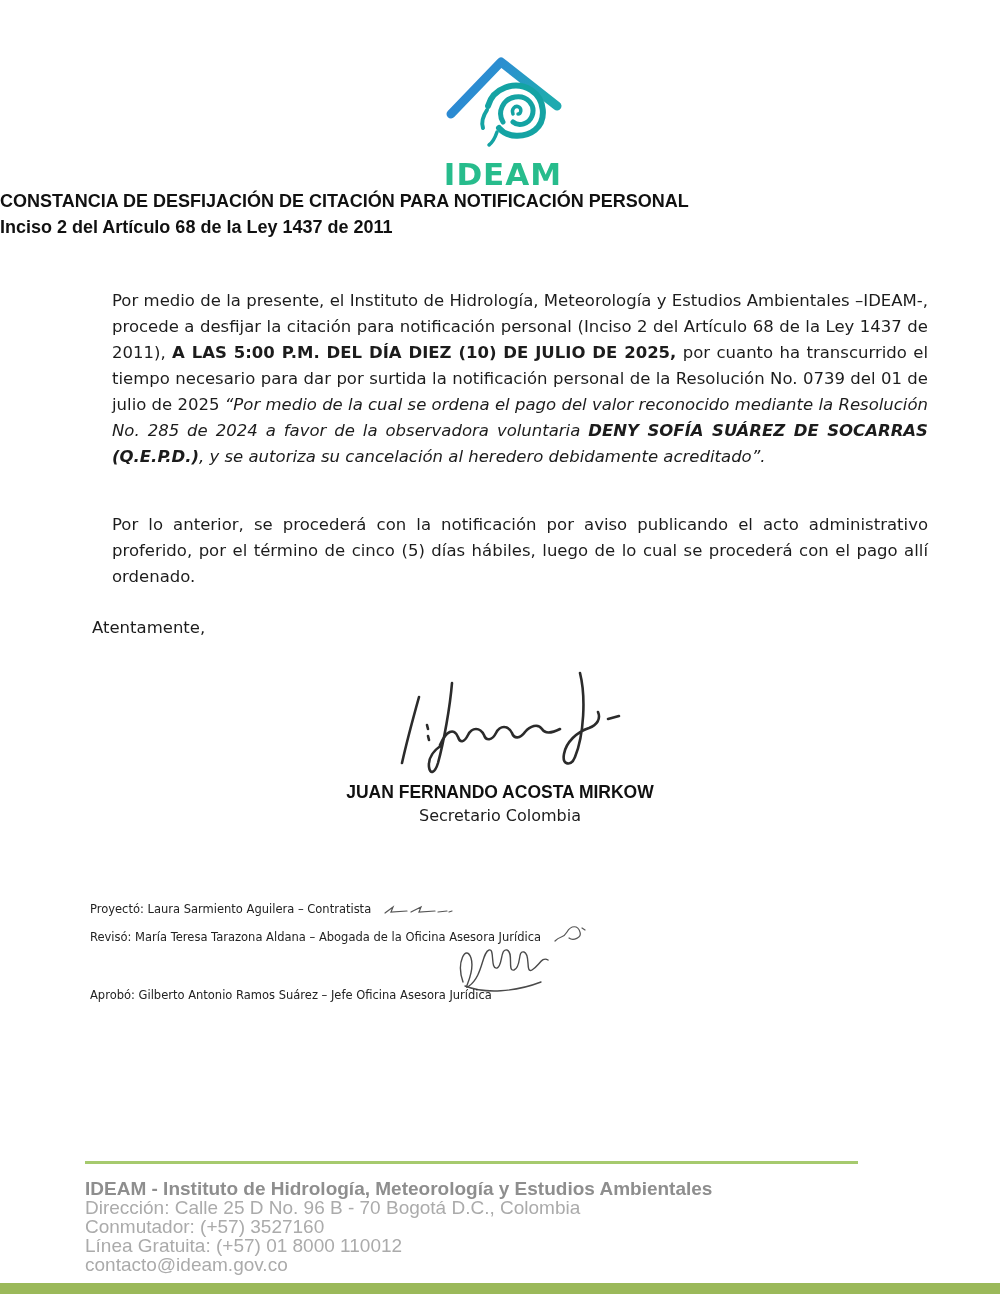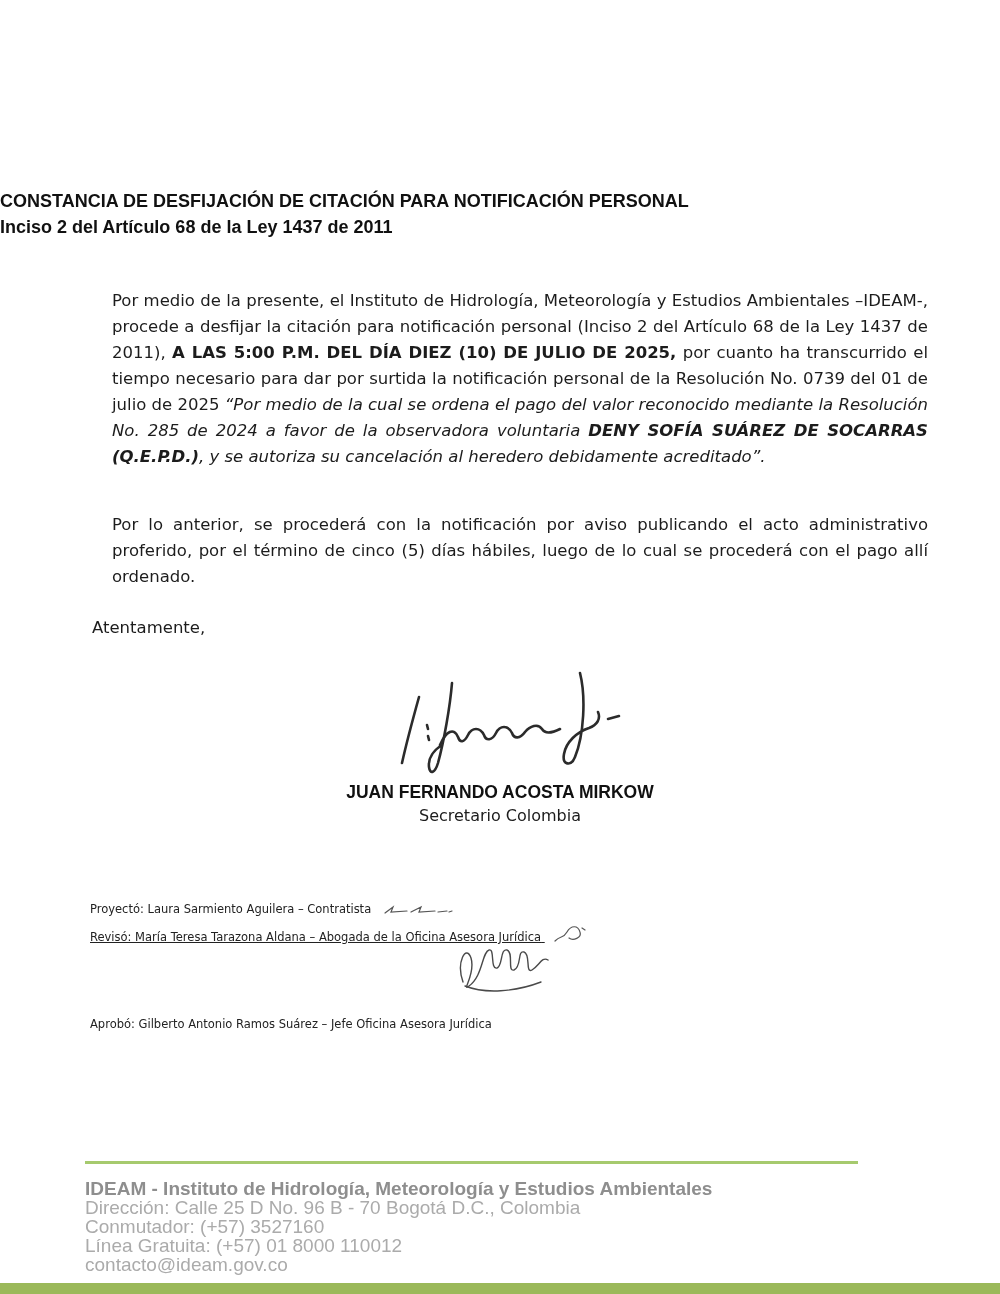--- a/index.html
+++ b/index.html
@@ -28,37 +28,59 @@
   
   .sig-name { left:0; top:782px; width:1000px; text-align:center;
     font-weight:bold; font-size:17.5px; font-family:"Liberation Sans", sans-serif; color:#111; }
   .sig-title { left:0; top:806px; width:1000px; text-align:center;
     font-size:16px; color:#1c1c1c; }
 
   
   .approval { font-size:11.5px; color:#222; white-space:nowrap;
     font-family:"DejaVu Sans", sans-serif; }
   .approval-row1 { left:90px; top:902px; }
-  .approval-row2 { left:90px; top:923px;text-decoration:underline; }
-  .approval-row3 { left:90px; top:988px;margin-top:29px; }
+  .approval-row2 { left:90px; top:923px; }
+  .approval-row3 { left:90px; top:988px; }
   .inline-sig { vertical-align:middle; margin-left:8px; }
 
   
   .footer-line { left:85px; top:1161px; width:773px; height:3px; background:#a6ca6e; }
   .footer-text { left:85px; top:1179px; width:700px;
     font-family:"Liberation Sans", sans-serif; font-size:19px; line-height:19px;
     color:#ababab; }
   .footer-org { font-weight:bold; color:#8e8e8e; }
   .bottom-bar { left:0; top:1283px; width:1000px; height:11px; background:#9bb95a; }
 </style>
 </head>
 <body>
 
 <div class="page">
 
+  <div class="abs logo-wrap">
+    <svg width="124" height="104" viewBox="0 0 124 104">
+      <defs>
+        <linearGradient id="roofGrad" x1="0" y1="0" x2="1" y2="0.35">
+          <stop offset="0" stop-color="#2e7fd9"></stop>
+          <stop offset="0.55" stop-color="#2a93cd"></stop>
+          <stop offset="1" stop-color="#1faab0"></stop>
+        </linearGradient>
+      </defs>
+
+      <path d="M10,62 L60,10 L116,54" fill="none" stroke="url(#roofGrad)" stroke-width="9" stroke-linecap="round" stroke-linejoin="round"></path>
+
+      <g stroke="#14a3a3" fill="none" stroke-linecap="round">
+        <path d="M47,54 C52,36 74,28 90,38 C104,47 106,68 94,78 C84,86 66,86 58,76" stroke-width="6"></path>
+        <path d="M62,70 C56,60 62,47 74,45 C86,43 95,53 91,64 C88,72 78,75 72,70" stroke-width="5"></path>
+        <path d="M72,62 C70,57 74,53 78,55 C81,57 80,62 77,62" stroke-width="3.5"></path>
+        <path d="M46,58 C42,64 40,70 42,76" stroke-width="4"></path>
+        <path d="M56,80 C54,86 52,90 48,93" stroke-width="3.5"></path>
+      </g>
+    </svg>
+    <div class="logo-text">IDEAM</div>
+  </div>
 
   <div class="abs title">
     <div>CONSTANCIA DE DESFIJACIÓN DE CITACIÓN PARA NOTIFICACIÓN PERSONAL</div>
     <div>Inciso 2 del Artículo 68 de la Ley 1437 de 2011</div>
   </div>
 
   <div class="abs body-par" style="top:288px"><span>Por medio de la presente, el Instituto de Hidrología, Meteorología y Estudios Ambientales –IDEAM-, procede a desfijar la citación para notificación personal (Inciso 2 del Artículo 68 de la Ley 1437 de 2011), </span><span style="font-weight: bold;">A LAS 5:00 P.M. DEL DÍA DIEZ (10) DE JULIO DE 2025,</span><span> por cuanto ha transcurrido el tiempo necesario para dar por surtida la notificación personal de la Resolución No. 0739 del 01 de julio de 2025 </span><span style="font-style: italic;">“Por medio de la cual se ordena el pago del valor reconocido mediante la Resolución No. 285 de 2024 a favor de la observadora voluntaria </span><span style="font-weight: bold; font-style: italic;">DENY SOFÍA SUÁREZ DE SOCARRAS (Q.E.P.D.)</span><span style="font-style: italic;">, y se autoriza su cancelación al heredero debidamente acreditado”.</span></div>
 
   <div class="abs body-par" style="top:512px">Por lo anterior, se procederá con la notificación por aviso publicando el acto administrativo proferido, por el término de cinco (5) días hábiles, luego de lo cual se procederá con el pago allí ordenado.</div>
 

